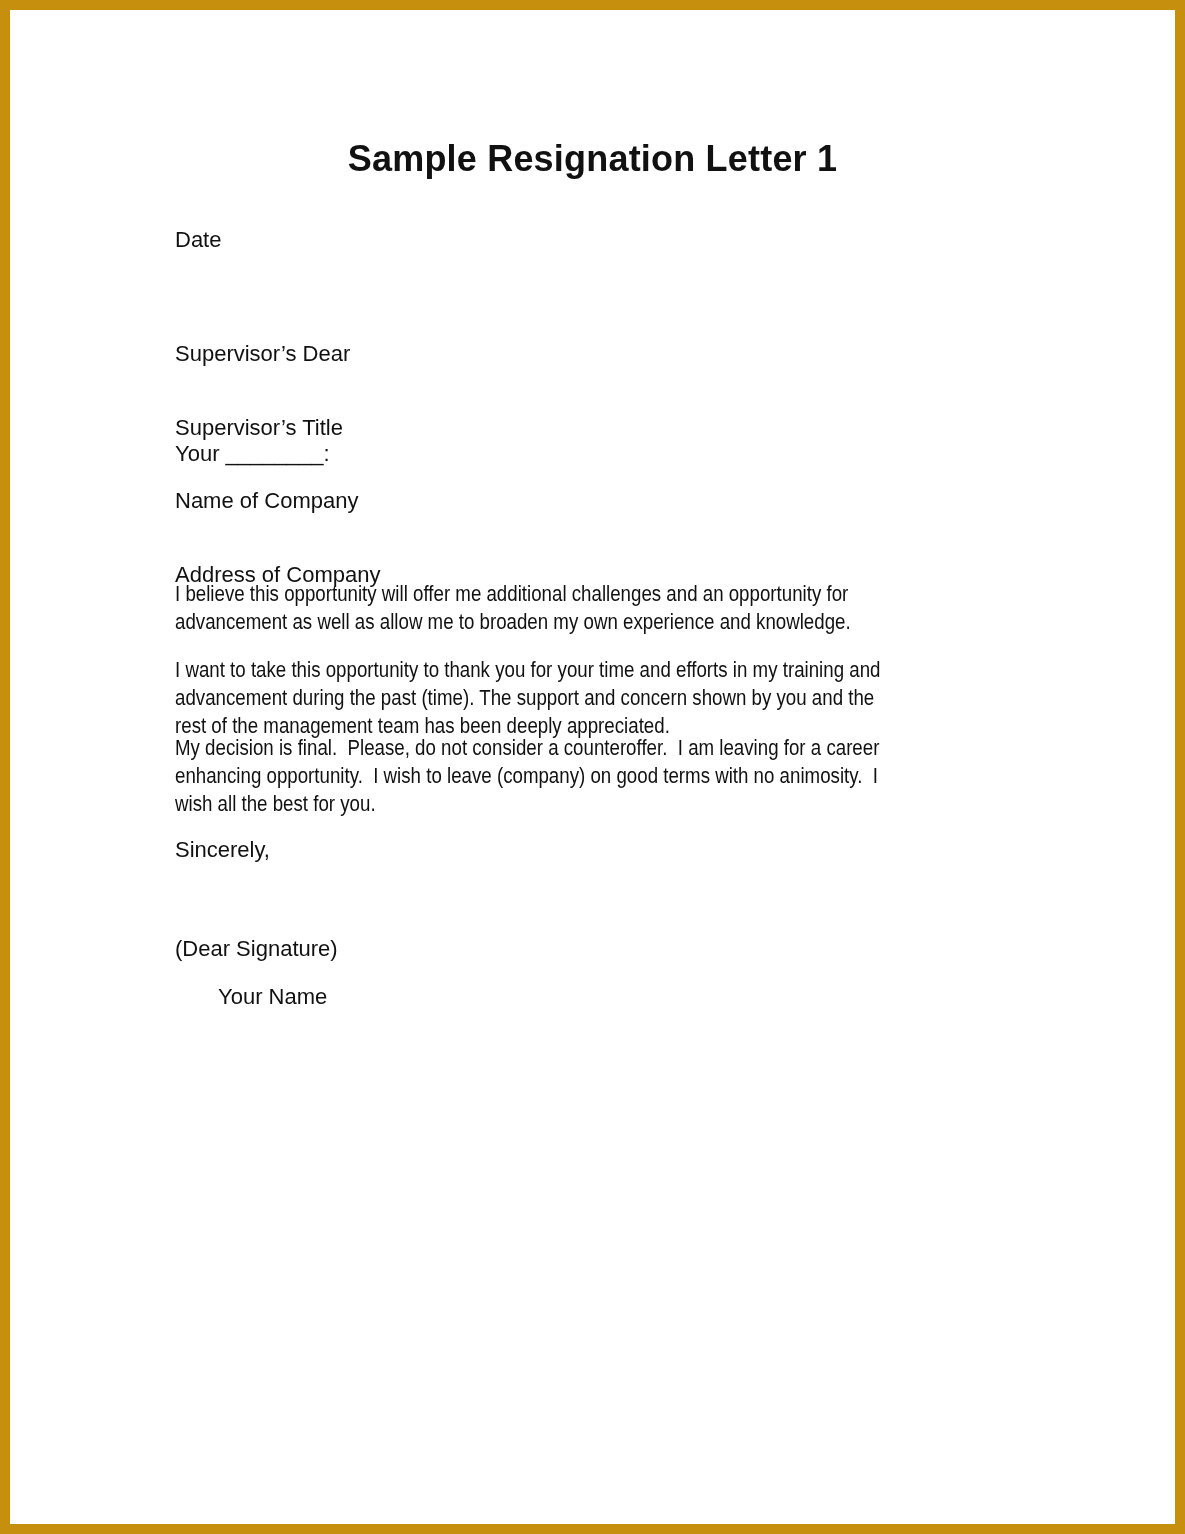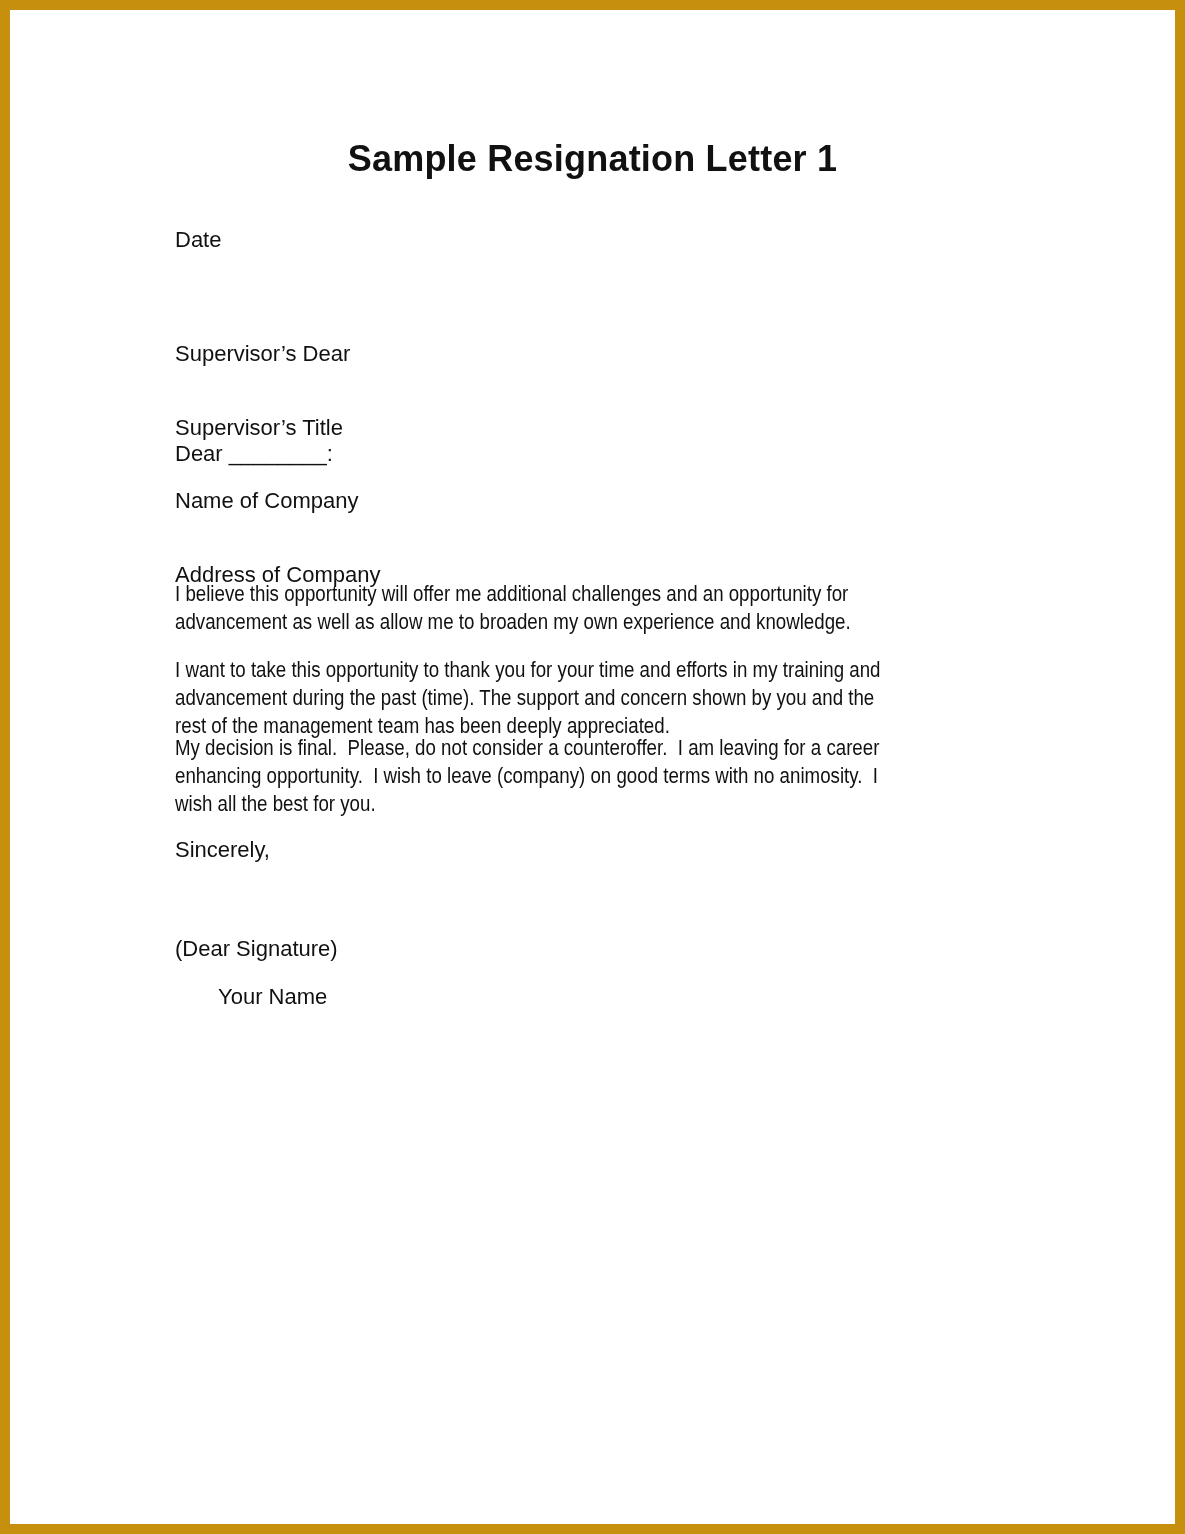--- a/index.html
+++ b/index.html
@@ -78,21 +78,21 @@
 
   <div class="abs reg date">Date</div>
 
   <div class="abs reg recipient">
     <div class="rline">Supervisor’s Dear</div>
     <div class="rline">Supervisor’s Title</div>
     <div class="rline">Name of Company</div>
     <div class="rline">Address of Company</div>
   </div>
 
-  <div class="abs reg salutation">Dear ________:</div>
+  <div class="abs reg salutation">Your ________:</div>
 
 
   <div class="abs para p2">
     <div class="nline">I believe this opportunity will offer me additional challenges and an opportunity for</div>
     <div class="nline">advancement as well as allow me to broaden my own experience and knowledge.</div>
   </div>
 
   <div class="abs para p3">
     <div class="nline">I want to take this opportunity to thank you for your time and efforts in my training and</div>
     <div class="nline">advancement during the past (time). The support and concern shown by you and the</div>

